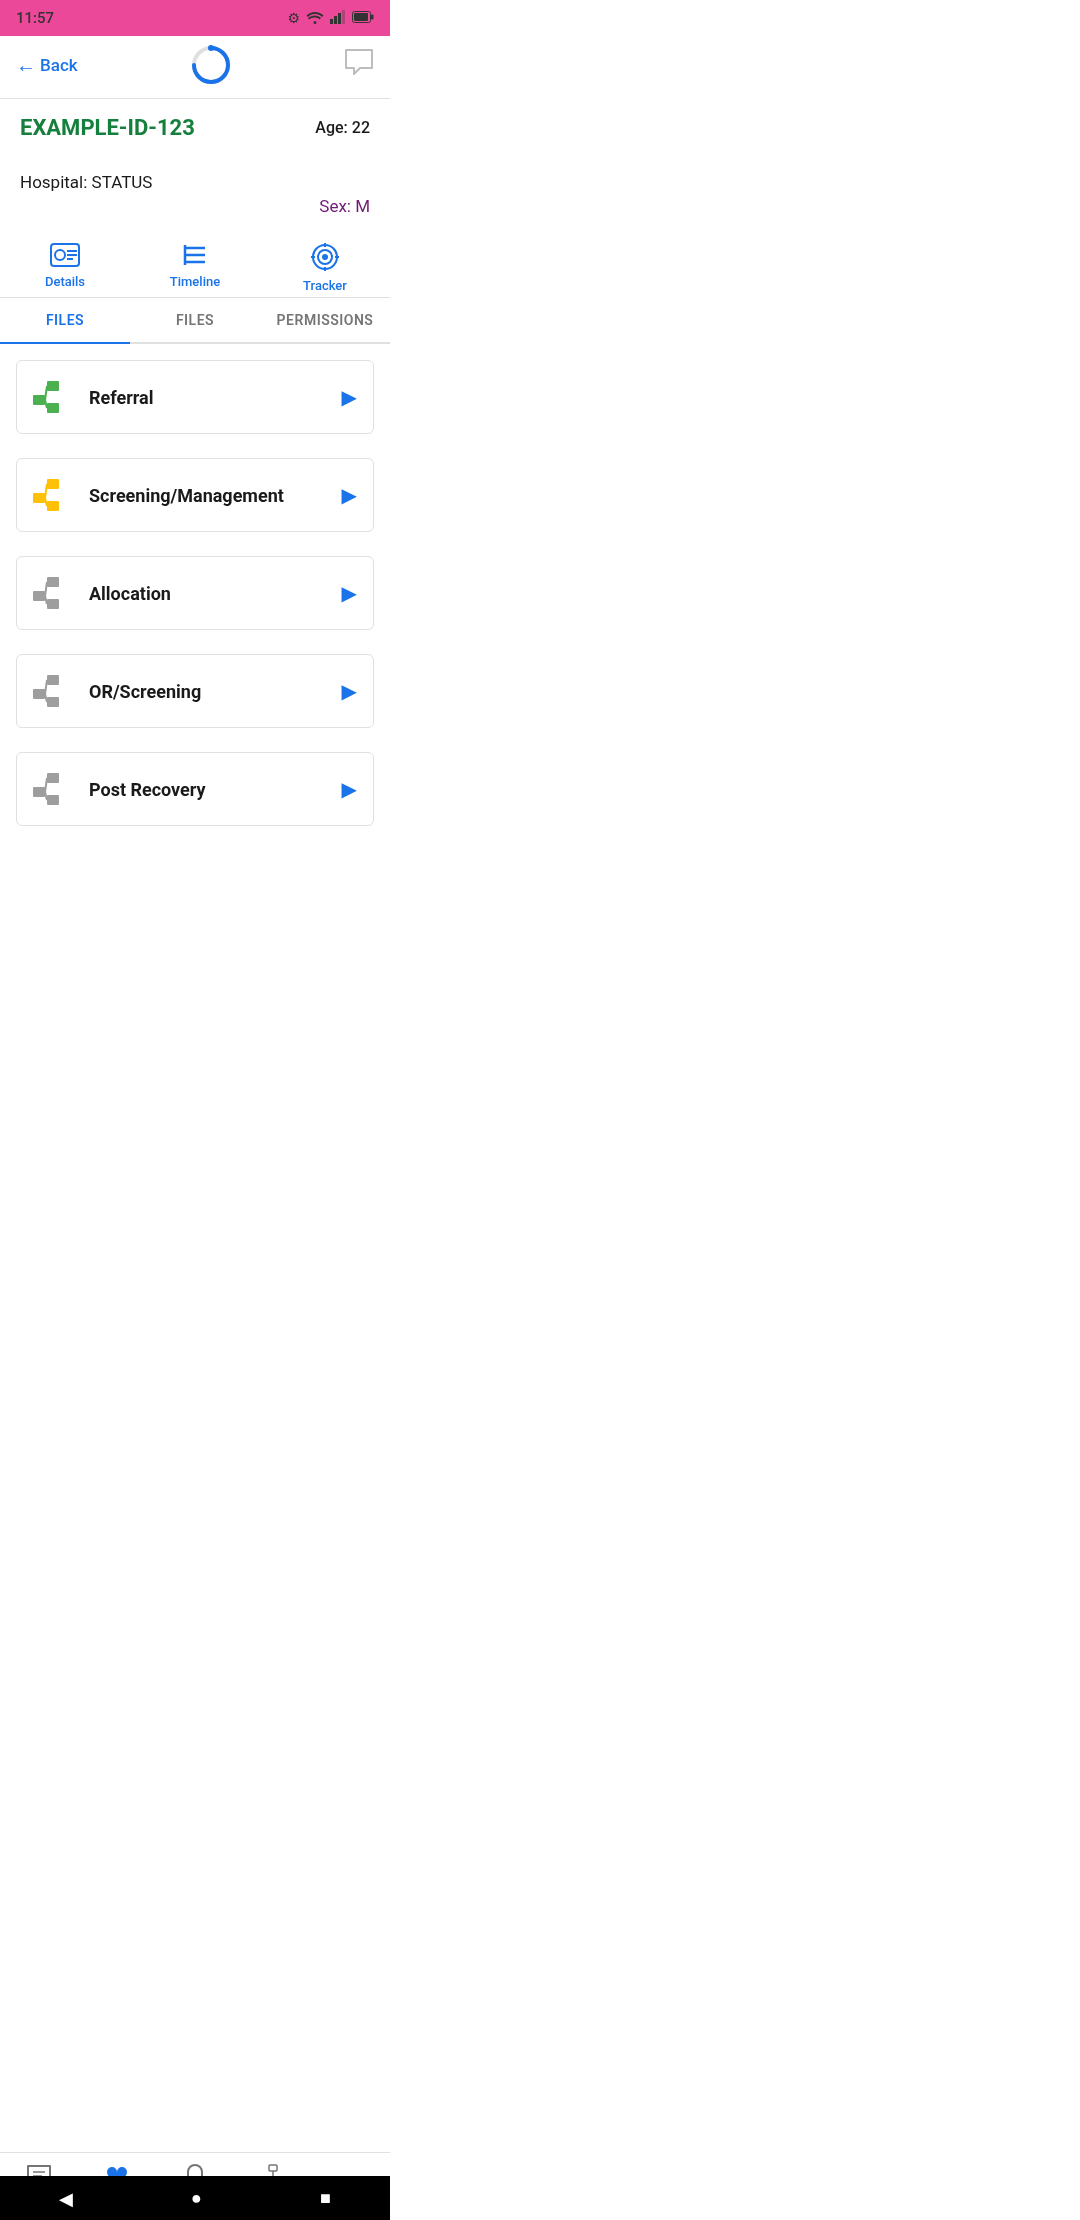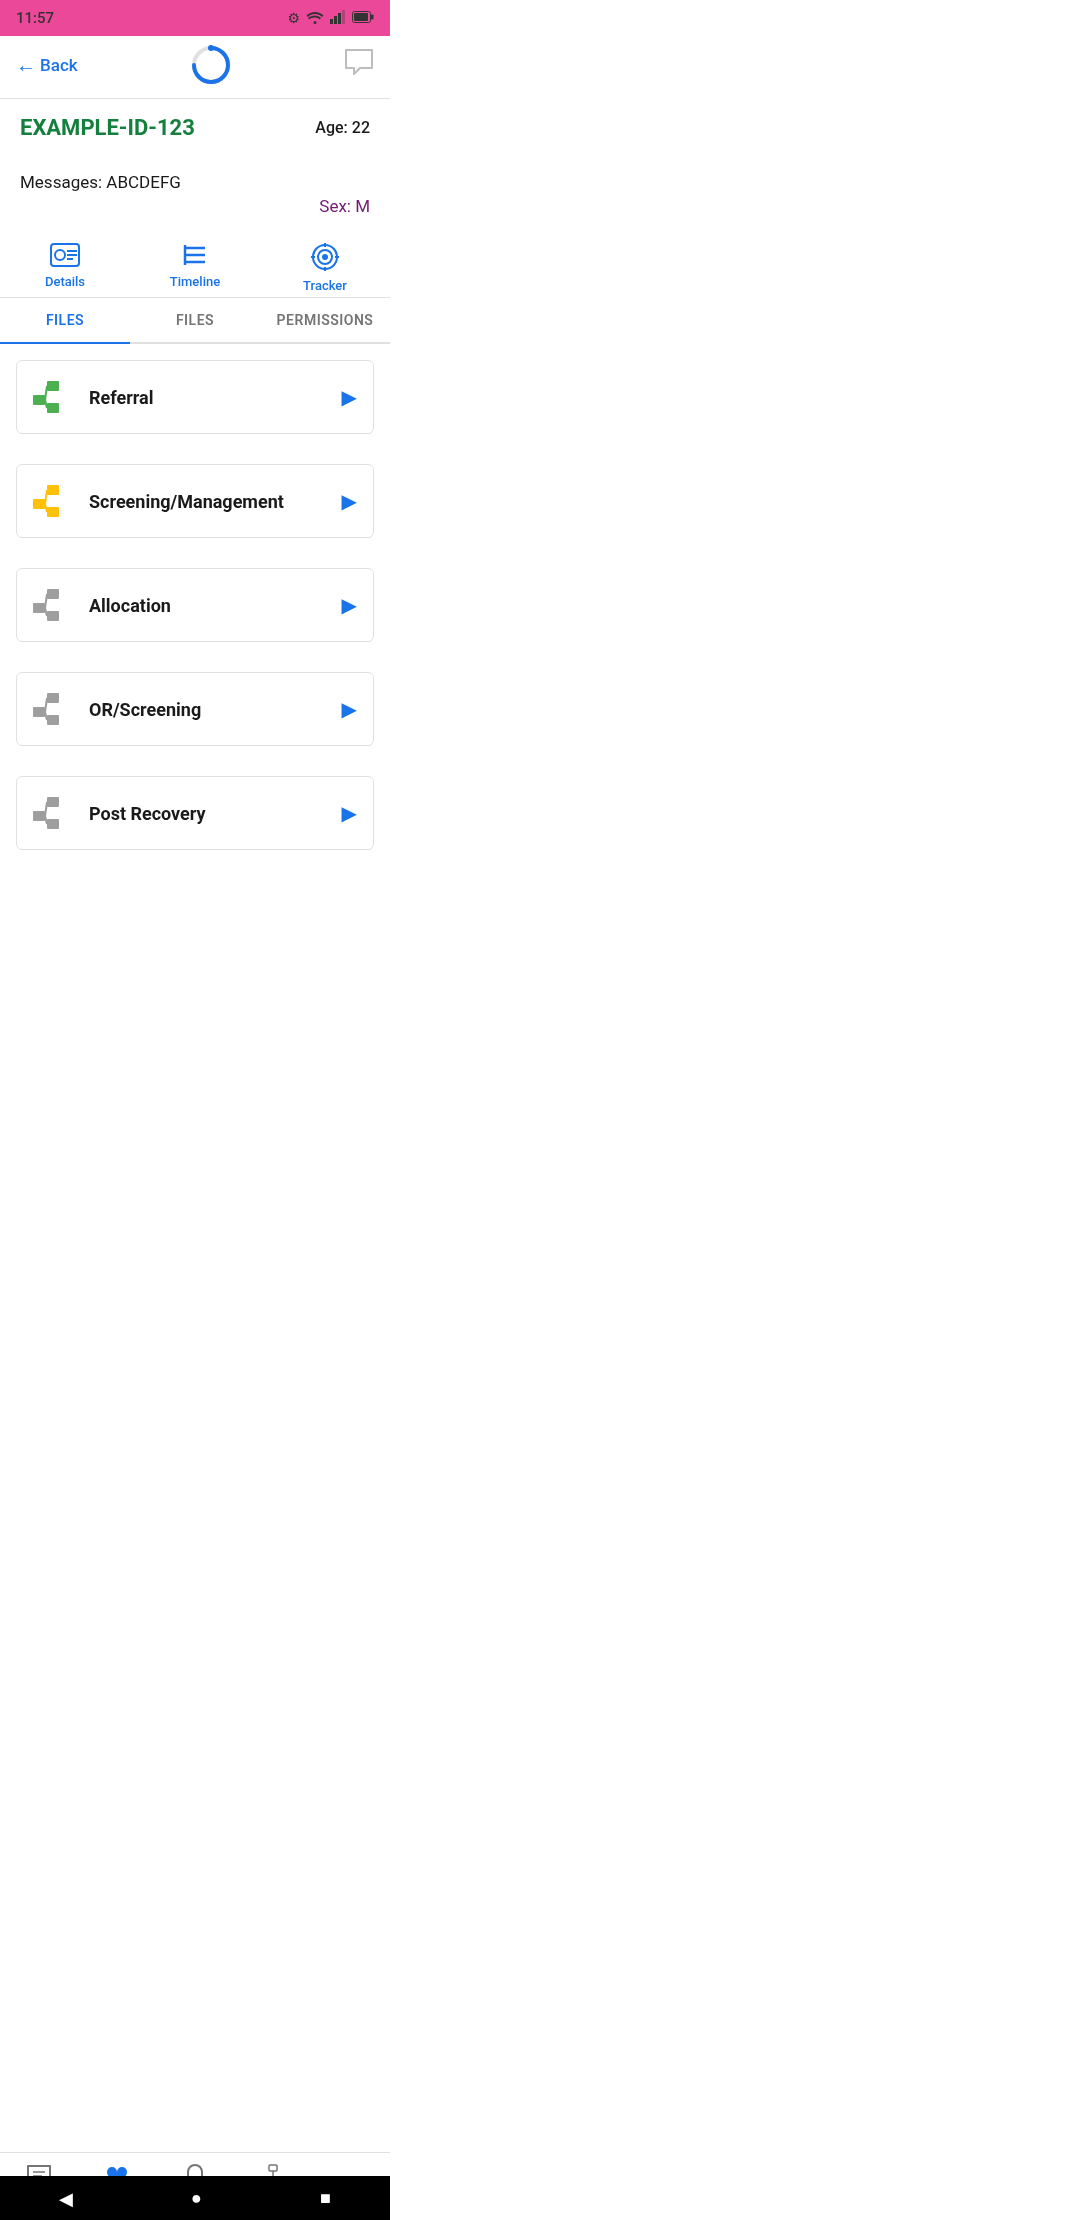--- a/index.html
+++ b/index.html
@@ -148,21 +148,21 @@
       right: 0;
       height: 2px;
       background: #1a73e8;
     }
 
     
     .status-list {
       padding: 8px 16px;
       display: flex;
       flex-direction: column;
-      gap: 30px;
+      gap: 24px;
       margin-top: 8px;
     }
     .status-item {
       display: flex;
       align-items: center;
       justify-content: space-between;
       border: 1px solid #e0e0e0;
       border-radius: 6px;
       padding: 20px 16px;
       cursor: pointer;
@@ -300,21 +300,21 @@
       </svg>
     </span>
   </div>
 
   <div class="patient-info">
     <div class="patient-row">
       <span class="patient-id">EXAMPLE-ID-123</span>
       <span class="patient-age">Age: 22</span>
     </div>
     <div class="patient-row">
-      <span class="patient-hospital">Messages: ABCDEFG</span>
+      <span class="patient-hospital">Hospital: STATUS</span>
       <span class="patient-sex">Sex: M</span>
     </div>
   </div>
 
   <div class="nav-tabs">
     <div class="nav-tab">
       <span class="nav-tab-icon">
         <svg width="32" height="26" viewBox="0 0 32 26" fill="none">
           <rect x="2" y="2" width="28" height="22" rx="3" stroke="#1a73e8" stroke-width="2"></rect>
           <circle cx="11" cy="13" r="5" stroke="#1a73e8" stroke-width="2"></circle>

